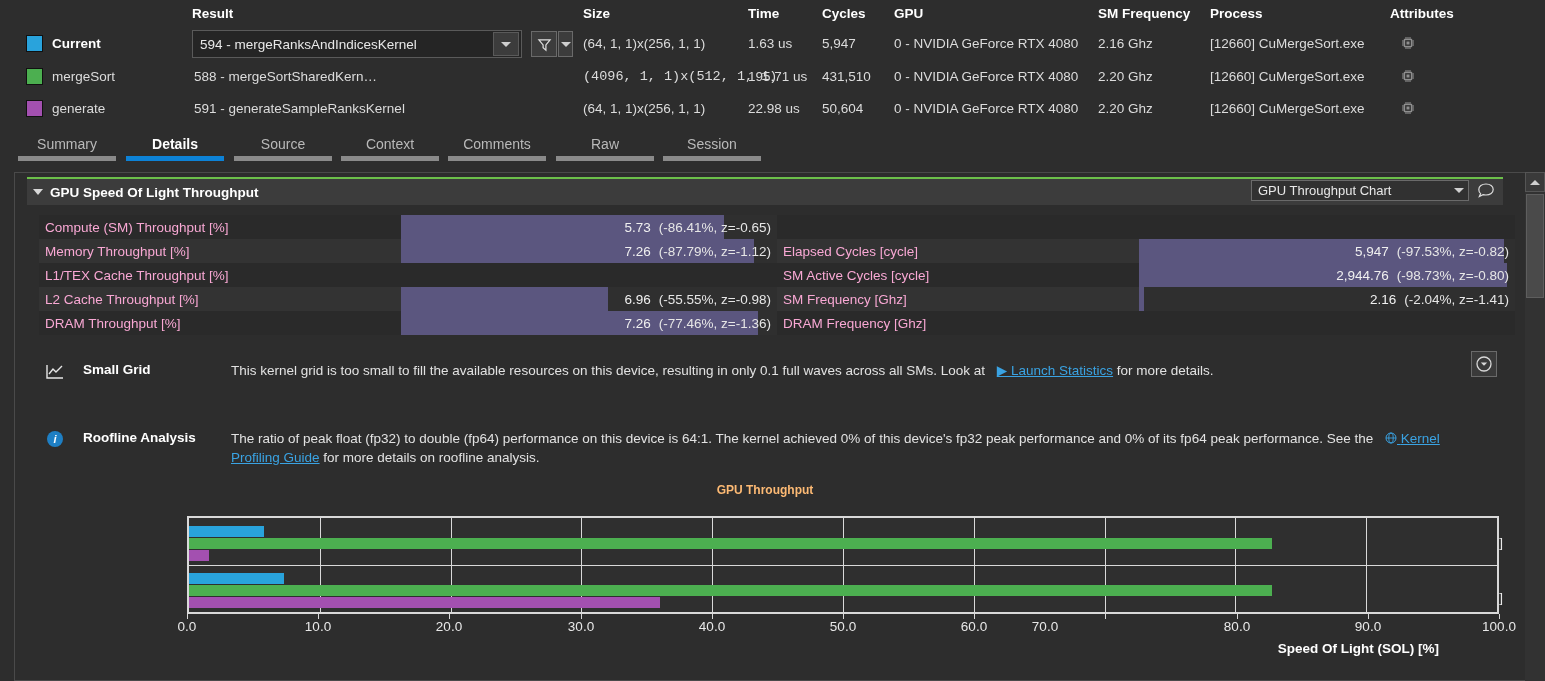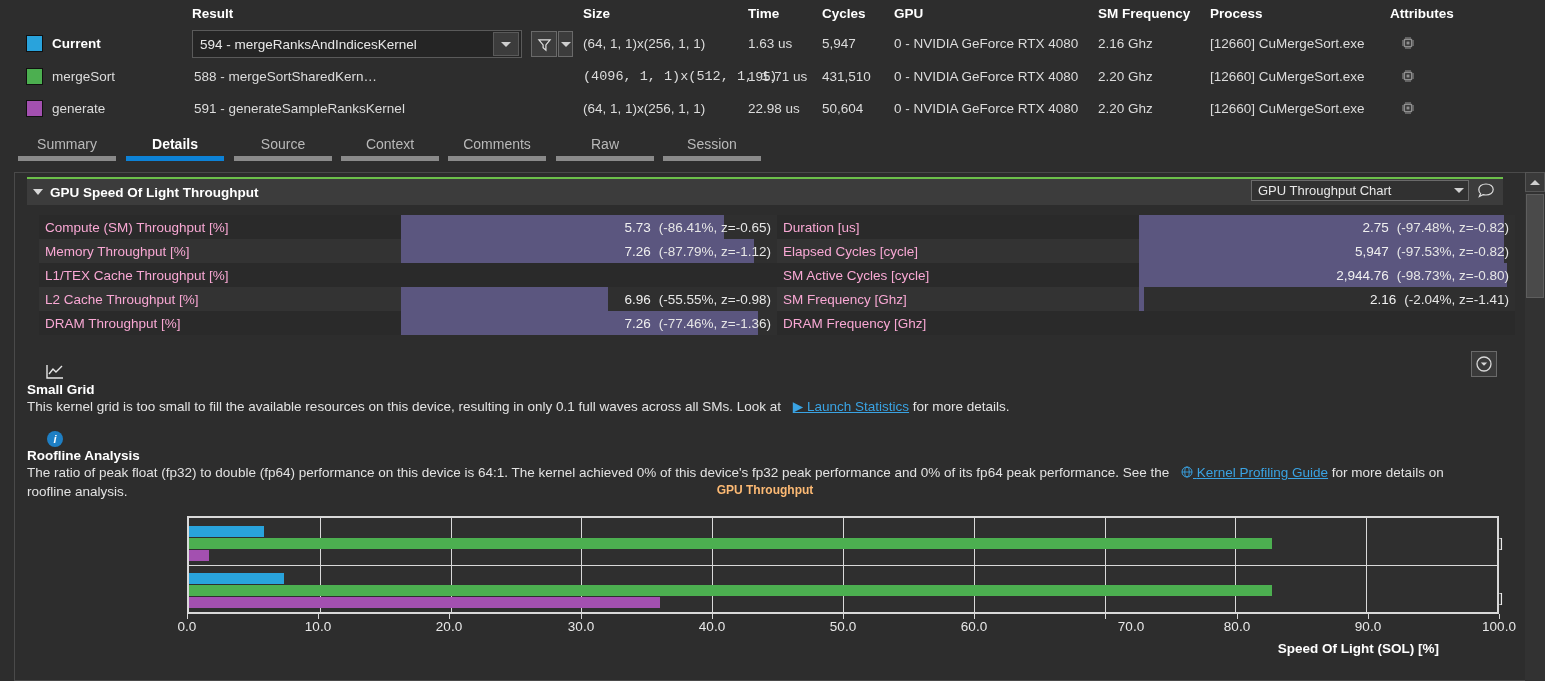--- a/index.html
+++ b/index.html
@@ -88,21 +88,21 @@
   .mrow.even { background: #333333; }
   .mcell { position: relative; width: 738px; height: 24px; display: flex; align-items: center; }
   .mname { width: 362px; padding-left: 6px; font-size: 13.5px; color: #f9a8d4; white-space: nowrap; }
   .mbarwrap { position: relative; flex: 1; height: 24px; background: #2f2f2f; overflow: hidden; }
   .mbar { position: absolute; left: 0; top: 0; height: 24px; background: #5b567f; }
   .mvals { position: absolute; right: 6px; top: 0; height: 24px; display: flex;
     align-items: center; gap: 8px; font-size: 13.5px; color: #f0f0f0; white-space: nowrap; }
   .mvals .pct { color: #e6e6e6; }
 
   
-  .rule { position: absolute; left: 12px; display: flex; align-items: flex-start; width: 1476px; flex-direction: column; }
+  .rule { position: absolute; left: 12px; display: flex; align-items: flex-start; width: 1476px; }
   .rule-icon { width: 56px; display: flex; justify-content: center; padding-top: 2px; }
   .rule-title { width: 148px; font-weight: bold; font-size: 13.5px; color: #ffffff; padding-top: 1px; }
   .rule-body { flex: 1; font-size: 13.5px; color: #e2e2e2; line-height: 19px; padding-right: 40px; }
   .link { color: #3aa3e3; text-decoration: underline; cursor: pointer; padding-left: 8px; }
   .rule-btn { position: absolute; right: 6px; top: 0; width: 26px; height: 26px;
     background: #3a3a3a; border: 1px solid #6a6a6a;
     display: flex; align-items: center; justify-content: center; }
   .info-circle { width: 16px; height: 16px; border-radius: 50%; background: #1e7fc4;
     color: #fff; font-size: 11px; font-weight: bold; display: flex;
     align-items: center; justify-content: center; font-style: italic; }
@@ -359,30 +359,20 @@
           <div class="mcell">
             <div class="mname">Compute (SM) Throughput [%]</div>
             <div class="mbarwrap">
               <div class="mbar" style="width:86%"></div>
               <div class="mvals">
                 <span>5.73</span>
                 <span class="pct">(-86.41%, z=-0.65)</span>
               </div>
             </div>
           </div>
-          <div class="mcell">
-            <div class="mname">Duration [us]</div>
-            <div class="mbarwrap">
-              <div class="mbar" style="width:97%"></div>
-              <div class="mvals">
-                <span>2.75</span>
-                <span class="pct">(-97.48%, z=-0.82)</span>
-              </div>
-            </div>
-          </div>
         </div>
 
         <div class="mrow even">
           <div class="mcell">
             <div class="mname">Memory Throughput [%]</div>
             <div class="mbarwrap">
               <div class="mbar" style="width:94%"></div>
               <div class="mvals">
                 <span>7.26</span>
                 <span class="pct">(-87.79%, z=-1.12)</span>
@@ -532,21 +522,21 @@
       <div class="xtick-mark" style="left:1341px;"></div>
       <div class="xtick-mark" style="left:1472px;"></div>
 
       <div class="xtick" style="left:160px;">0.0</div>
       <div class="xtick" style="left:291px;">10.0</div>
       <div class="xtick" style="left:422px;">20.0</div>
       <div class="xtick" style="left:554px;">30.0</div>
       <div class="xtick" style="left:685px;">40.0</div>
       <div class="xtick" style="left:816px;">50.0</div>
       <div class="xtick" style="left:947px;">60.0</div>
-      <div class="xtick" style="left:1104px;">70.0</div>
+      <div class="xtick" style="left:1018px;">70.0</div>
       <div class="xtick" style="left:1210px;">80.0</div>
       <div class="xtick" style="left:1341px;">90.0</div>
       <div class="xtick" style="left:1472px;">100.0</div>
 
       <div class="xaxis-label" style="left:100px; width:1312px;">Speed Of Light (SOL) [%]</div>
     </div>
 
   </div>
 
   <div class="vscroll">

